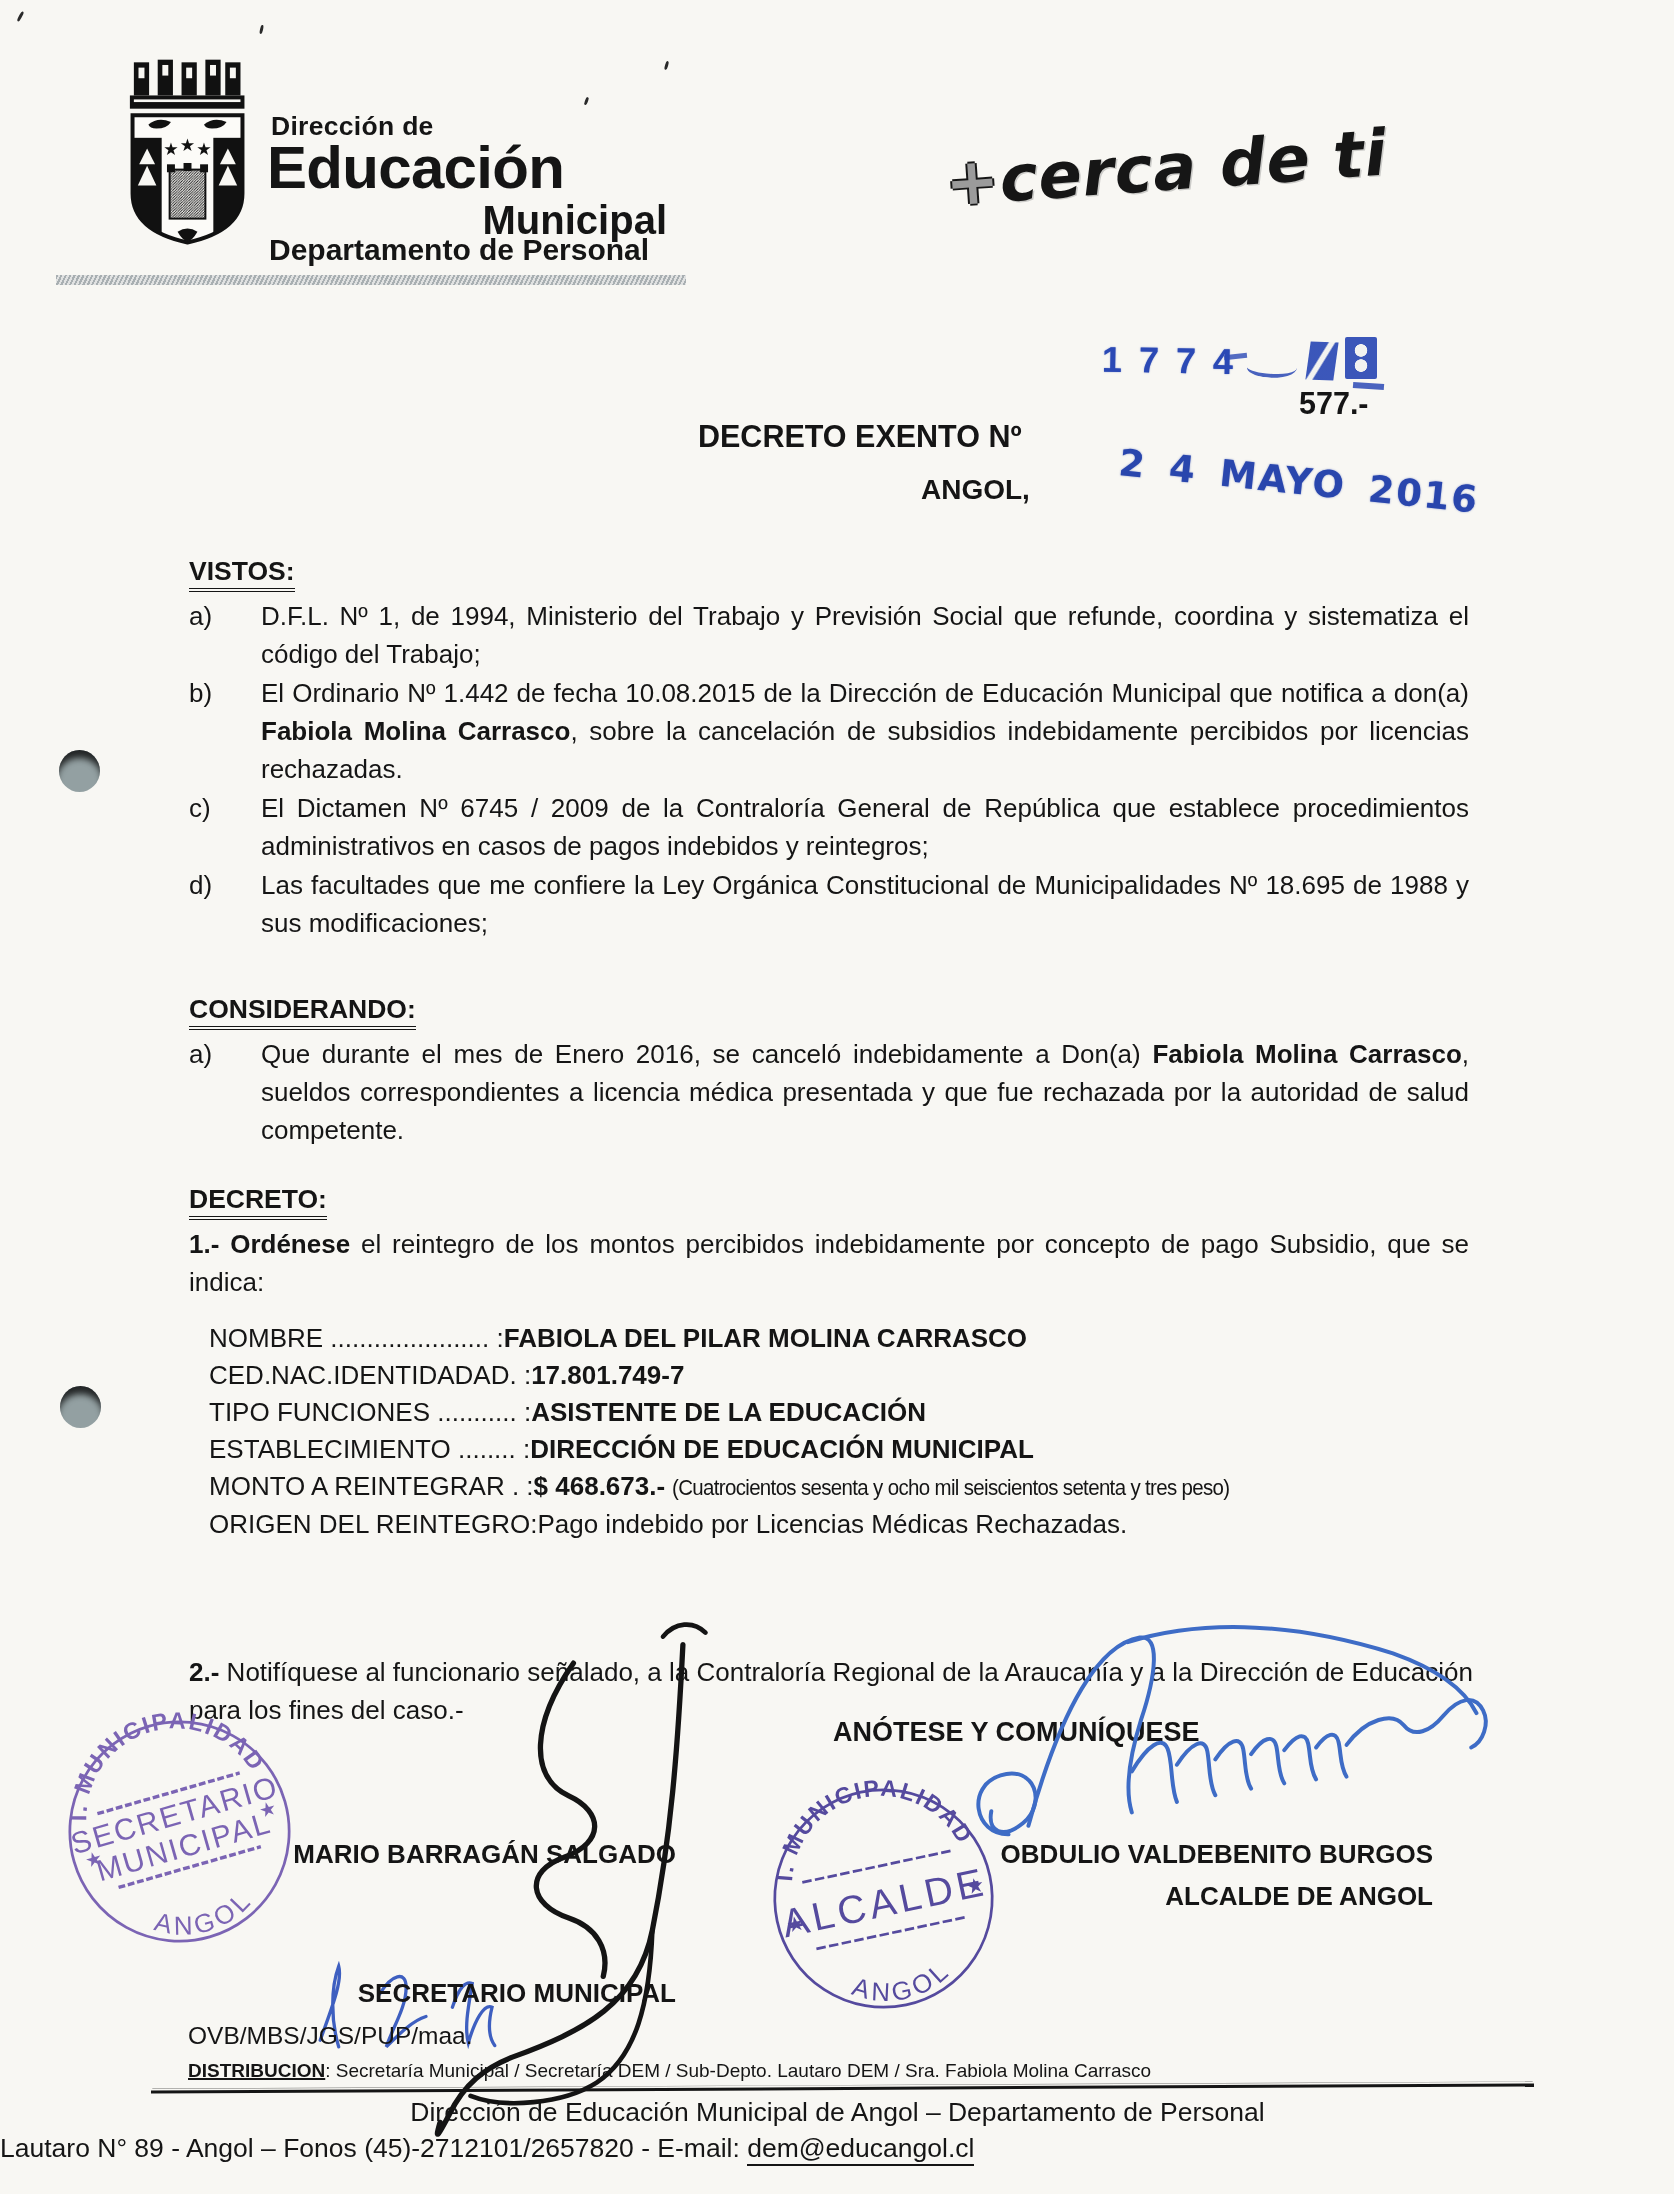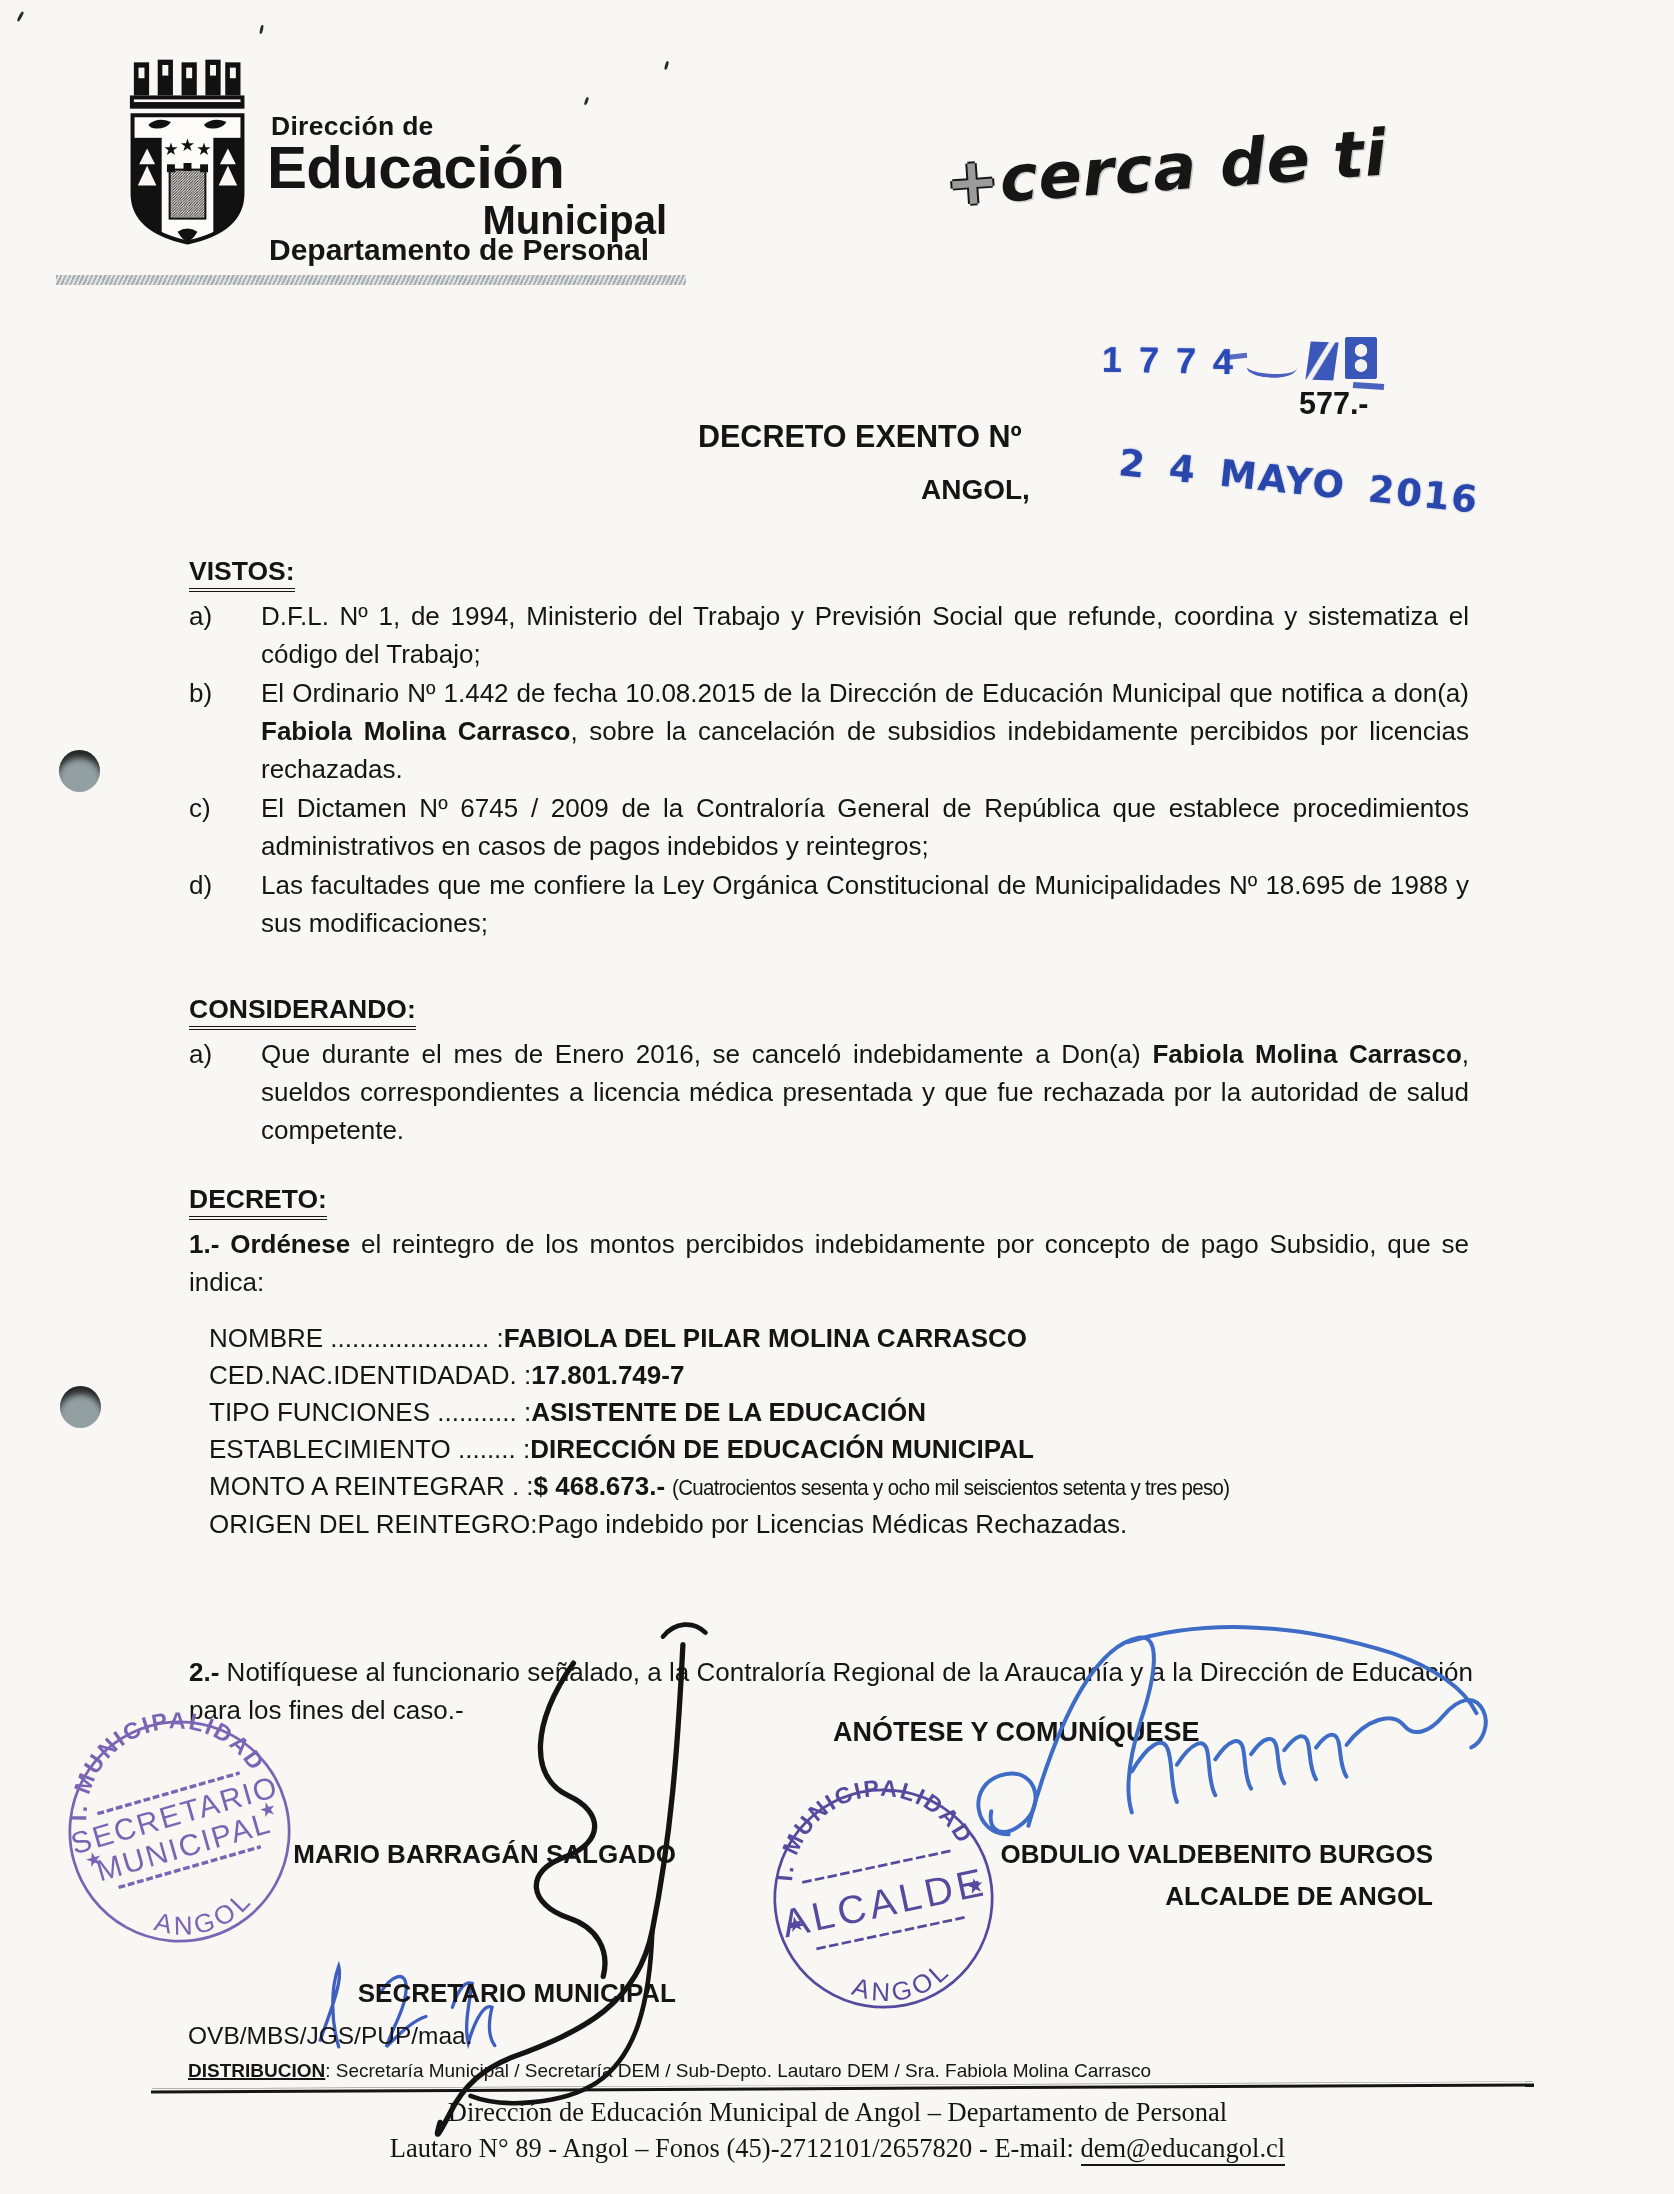--- a/index.html
+++ b/index.html
@@ -63,23 +63,23 @@
   
   .closing-order{left:833px; top:1717px; font-size:27px; font-weight:bold;}
   .sig-name{font-size:26px; font-weight:bold; text-align:right;}
   .stamp-svg{overflow:visible;}
   
   .footer-initials{left:188px; top:2022px; font-size:24.5px;}
   .dist{left:188px; top:2060px; font-size:19px;}
   .dist .dlabel{font-weight:bold; text-decoration:underline; text-decoration-thickness:2px;}
   .footer-rule{left:151px; top:2087px; width:1383px; height:2.7px; background:#151515; transform:rotate(-.3deg);
     box-shadow:0 -3.3px 0 -1.3px rgba(21,21,21,.6);}
-  .serif{font-family:Liberation Serif, serif;}
+  .serif{font-family:Liberation Sans, sans-serif;}
   .footer-line1{left:0; top:2097px; width:1675px; text-align:center; font-size:26.5px;}
-  .footer-line2{left:0; top:2133px; width:1675px; text-align:center; font-size:26.5px;}
+  .footer-line2{left:0; top:2133px; width:1675px; font-size:26.5px;}
   .email{border-bottom:2px solid #151515; padding-bottom:0.7px;}
   
   .hole{width:41px; height:42px; border-radius:50%;
     background:radial-gradient(circle at 50% 60%, #93a0a2 0 60%, #85939a 100%);
     box-shadow:inset 0 10.6px 6.6px -2.7px rgba(10,10,10,.8);}
   .speck{position:absolute; background:#2a2a2a; border-radius:40%;}
 </style>
 </head>
 <body>
 

